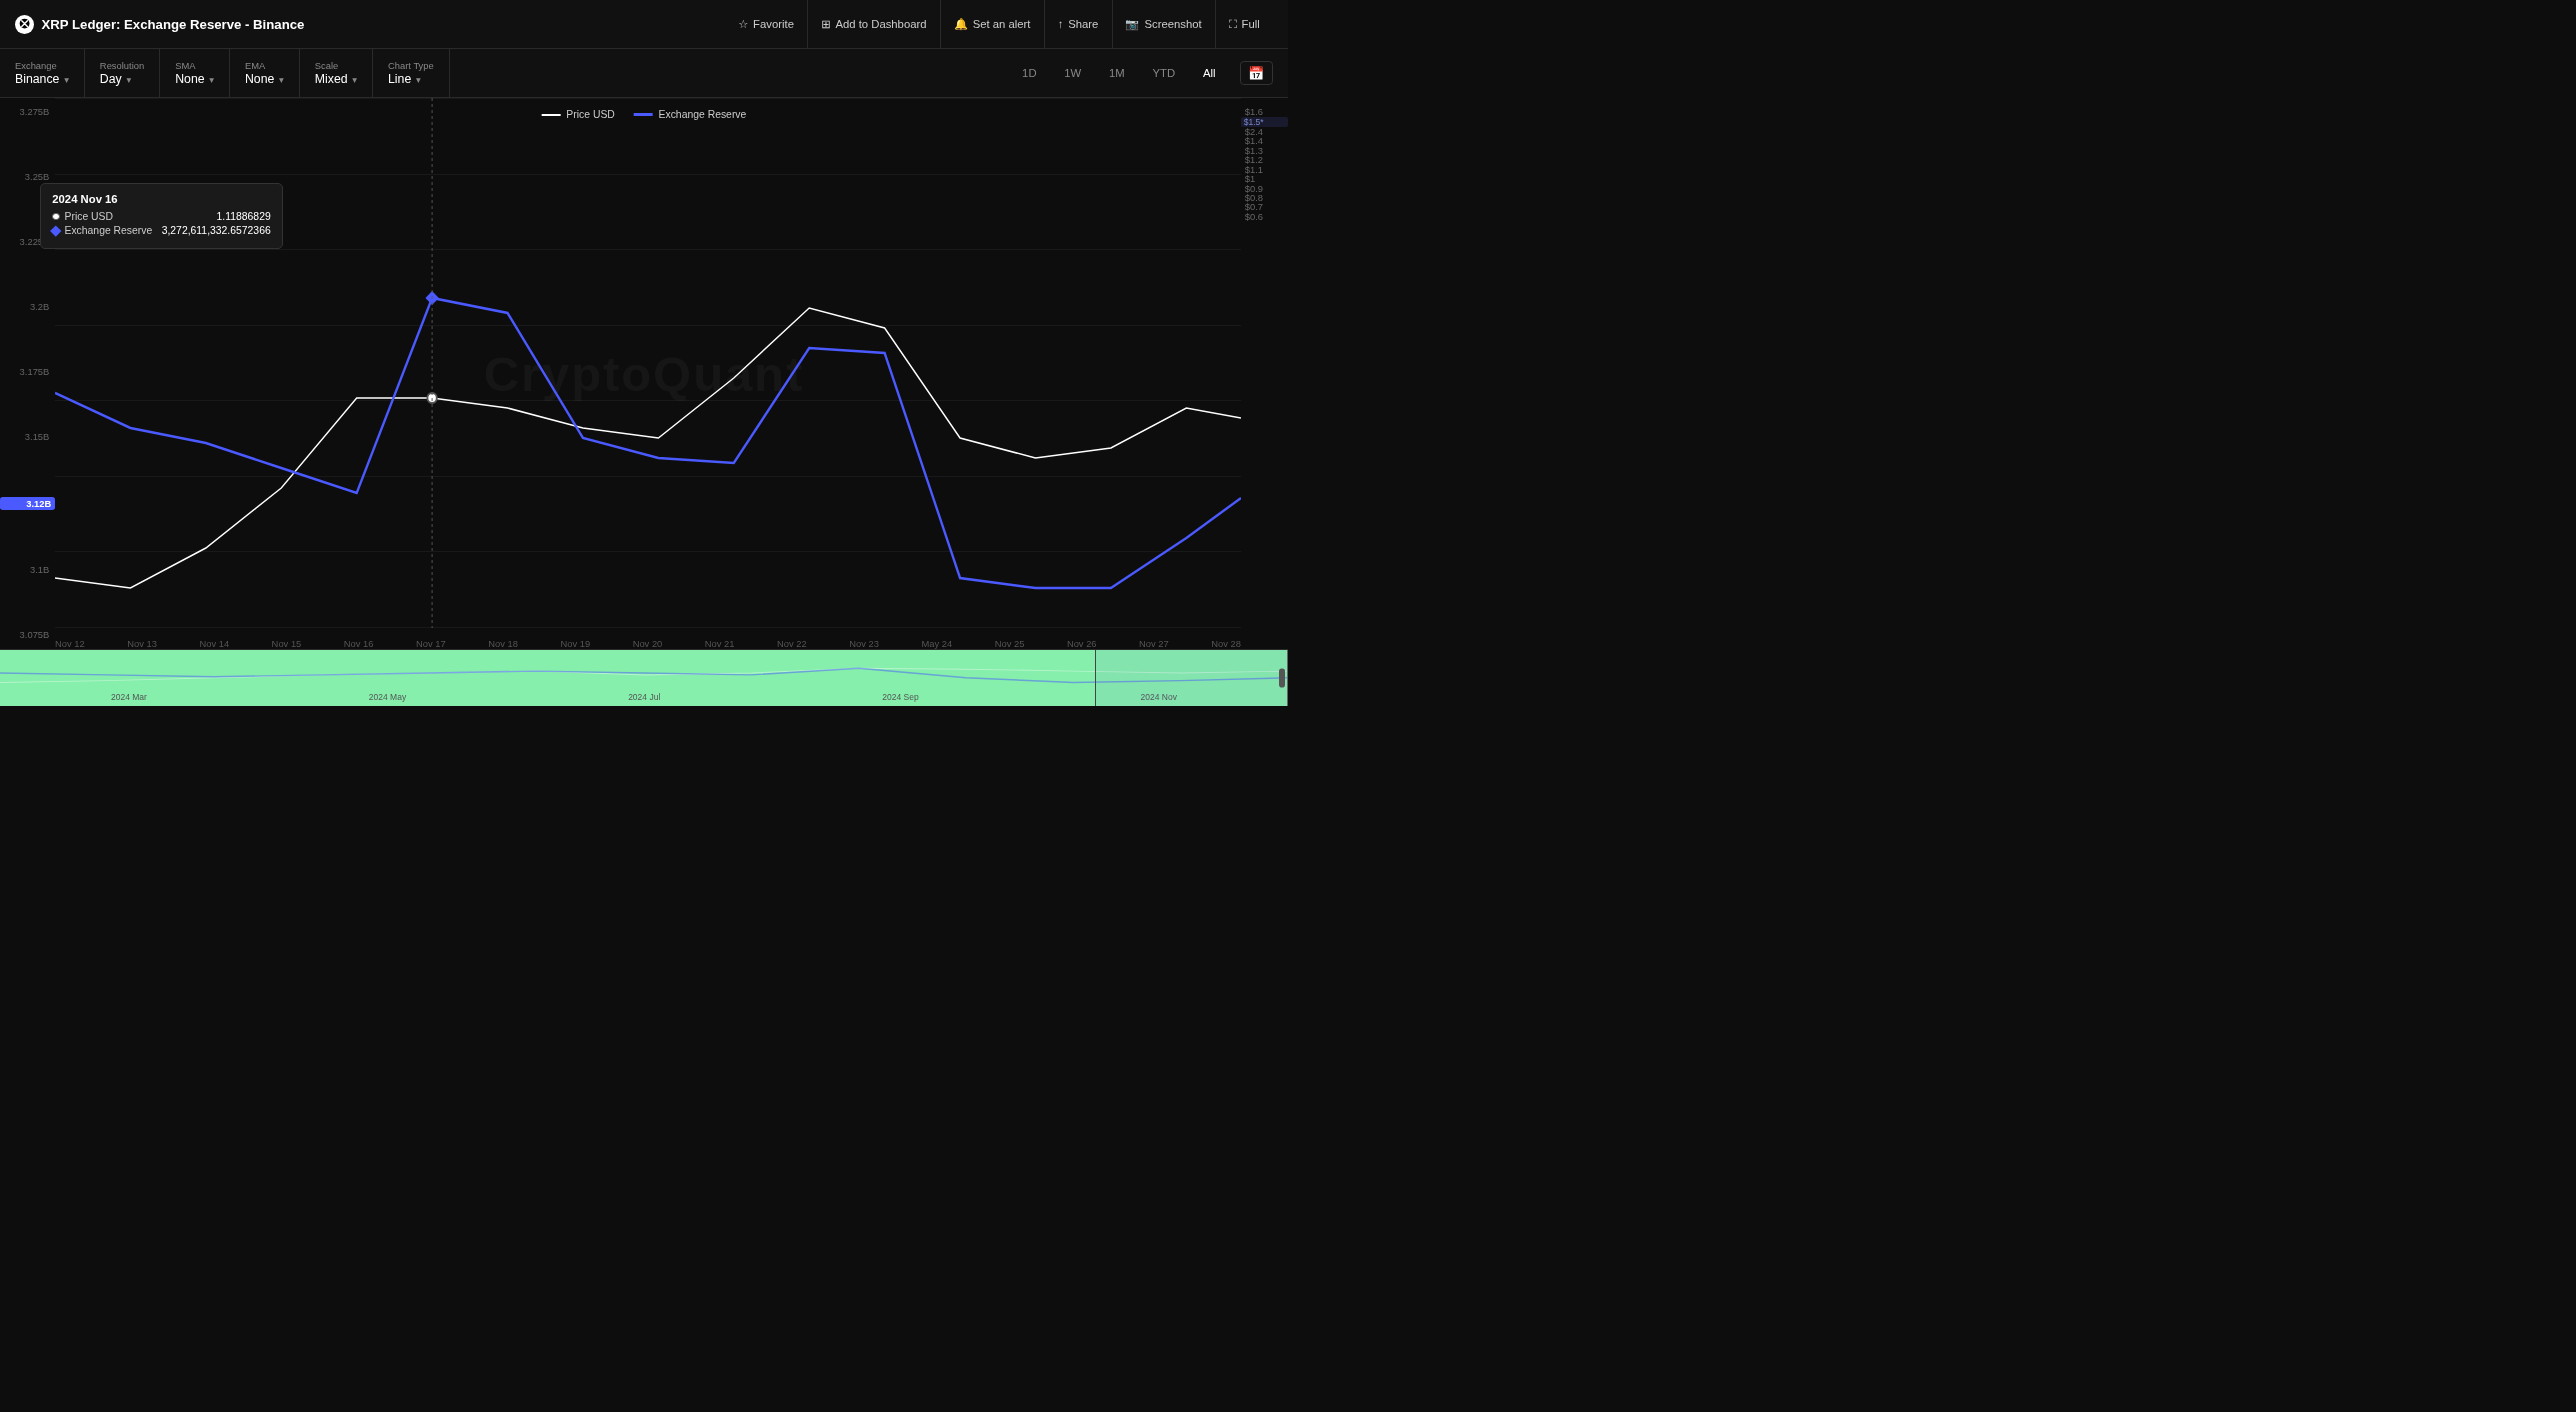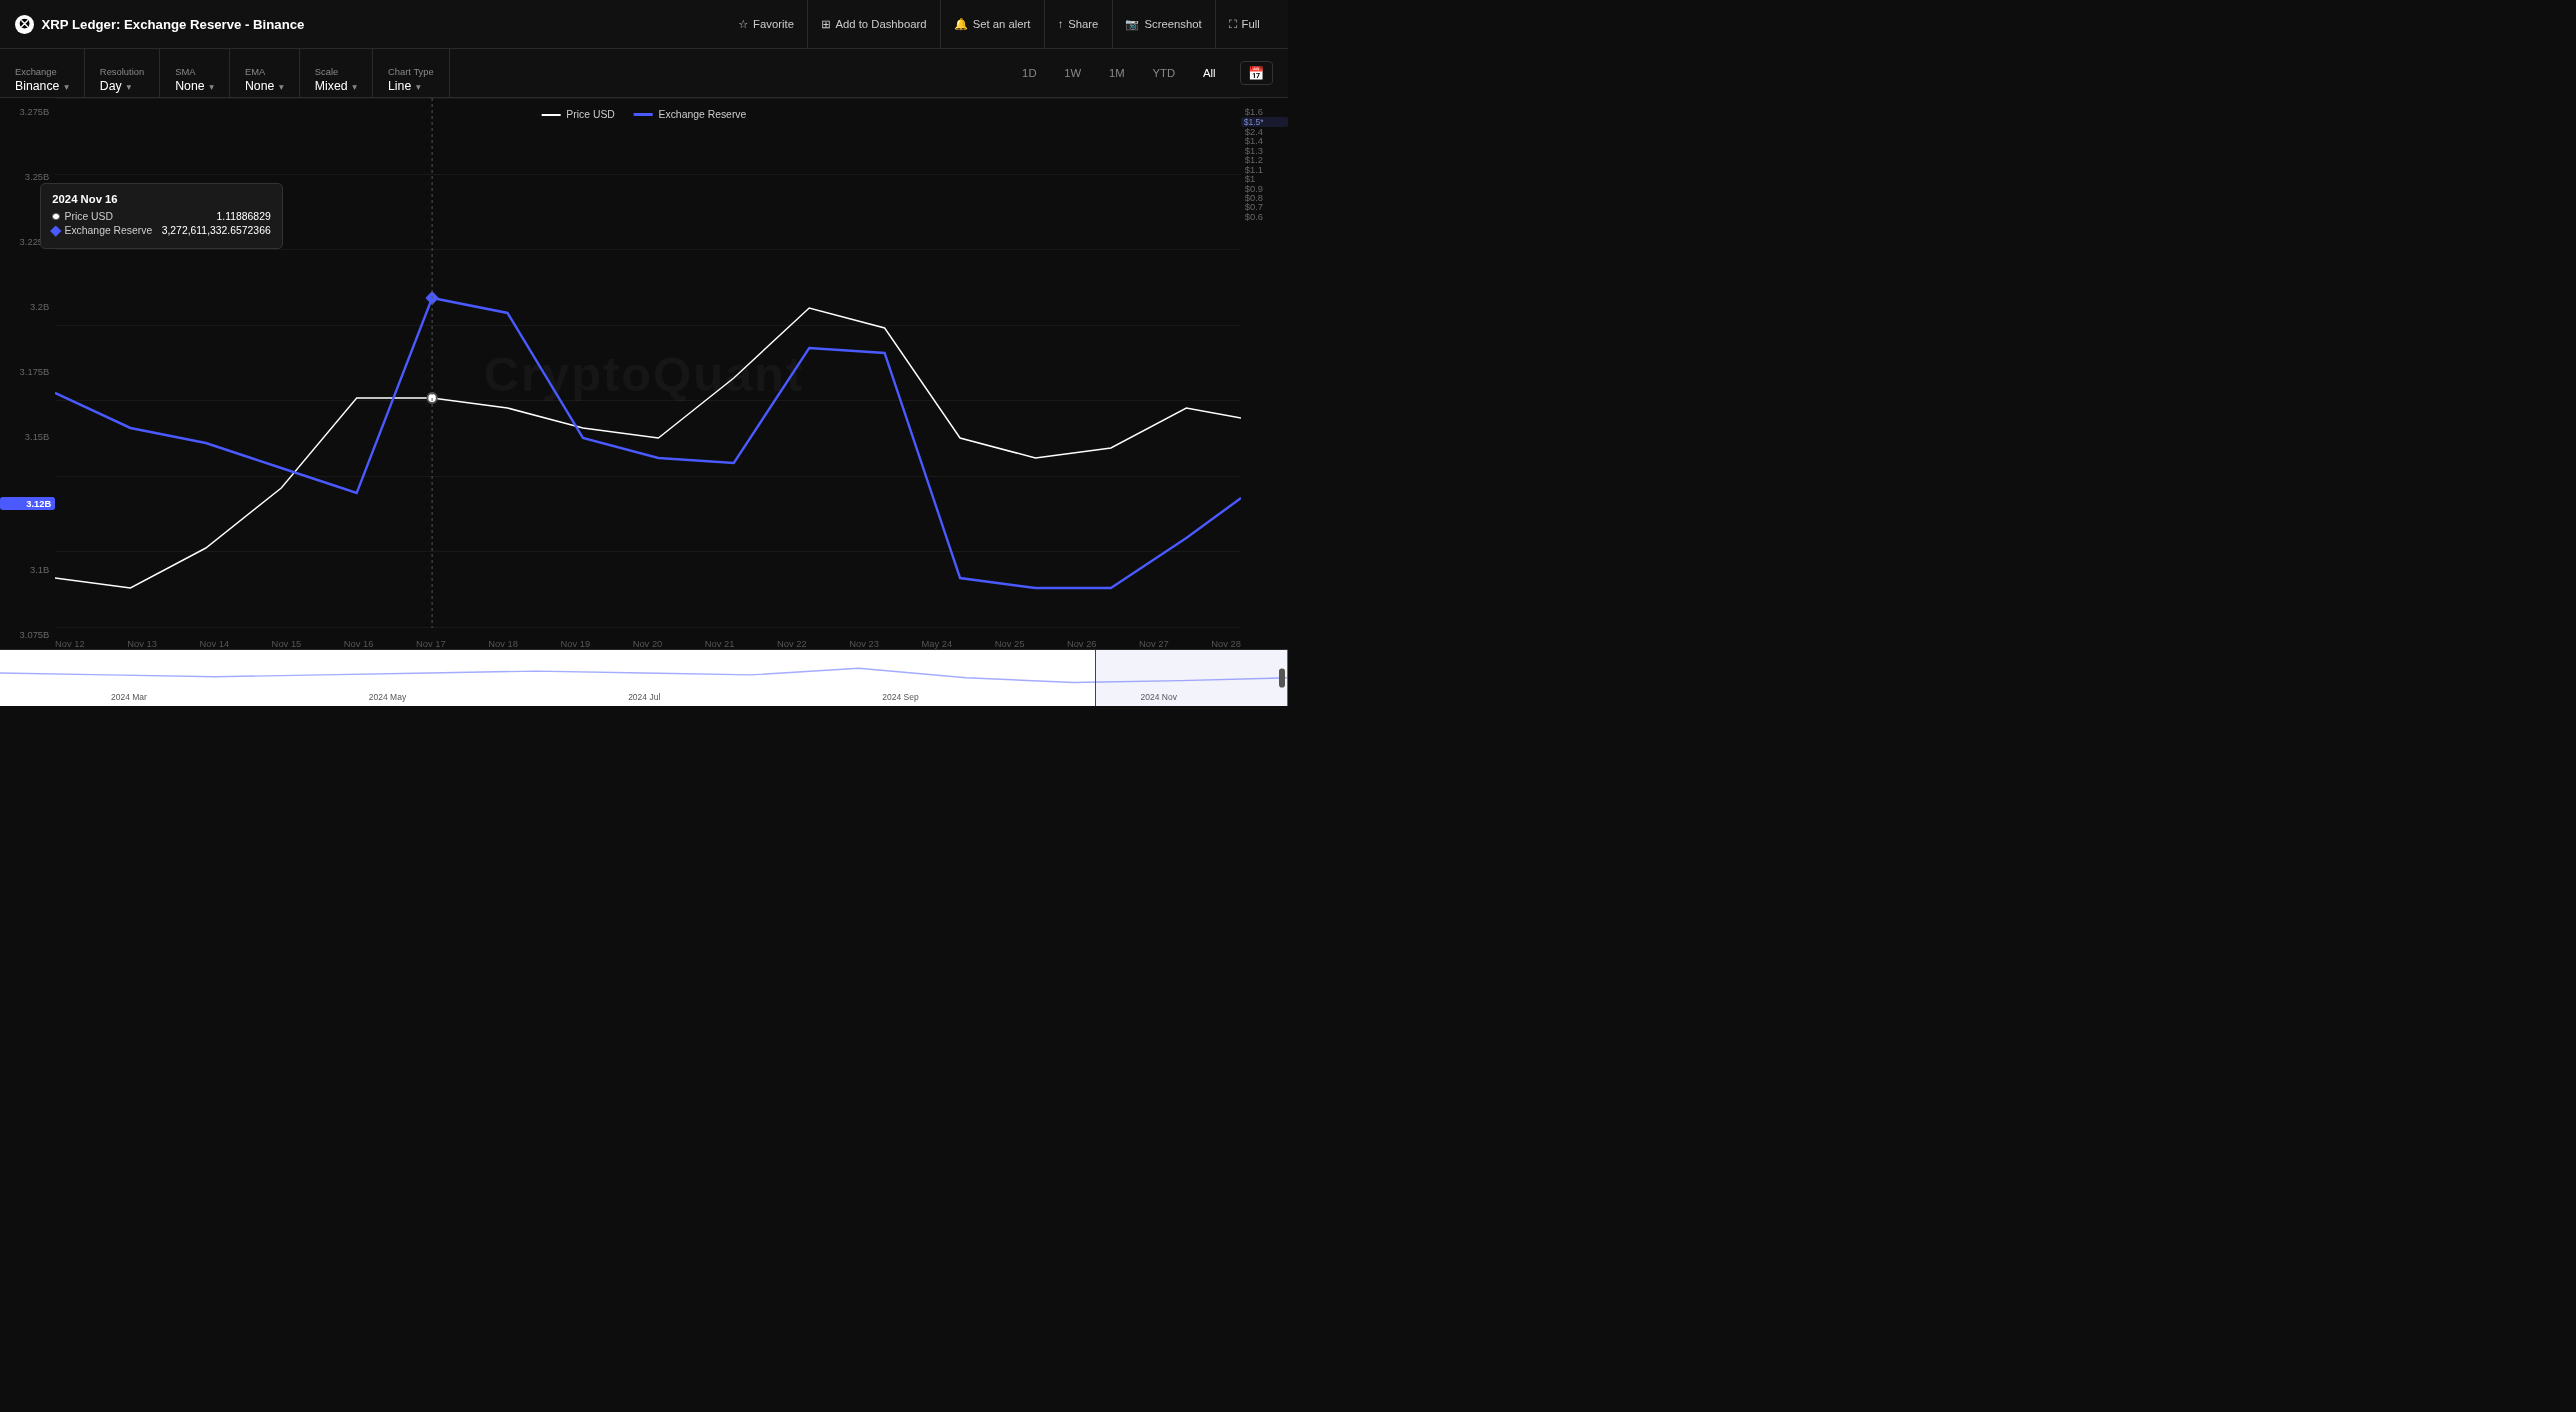--- a/index.html
+++ b/index.html
@@ -63,21 +63,21 @@
       align-items: center;
       padding: 0 15px;
       height: 49px;
       border-bottom: 0.9px solid #2a2a2a;
       background: #111;
       gap: 0;
     }
     .toolbar-group {
       display: flex;
       flex-direction: column;
-      justify-content: flex-end;
+      justify-content: center;
       padding: 3.8px 15px 3.8px 0;
       border-right: 0.9px solid #2a2a2a;
       margin-right: 15px;
       height: 100%;
     }
     .toolbar-group:last-of-type { border-right: none; }
     .toolbar-label {
       font-size: 9.4px;
       color: #888;
       margin-bottom: 1.9px;
@@ -298,21 +298,21 @@
       right: 47px;
       bottom: 21px;
       width: calc(100% - 102px);
       height: calc(100% - 21px);
     }
 
     
     .minimap {
       width: 100%;
       height: 57px;
-      background: #ffffff;
+      background: #86efac;
       border-top: 0.9px solid #2a2a2a;
       position: relative;
       overflow: hidden;
       text-align: center;
     }
     .minimap-content {
       position: absolute;
       top: 0; left: 0; right: 0; bottom: 0;
     }
     .minimap-labels {

